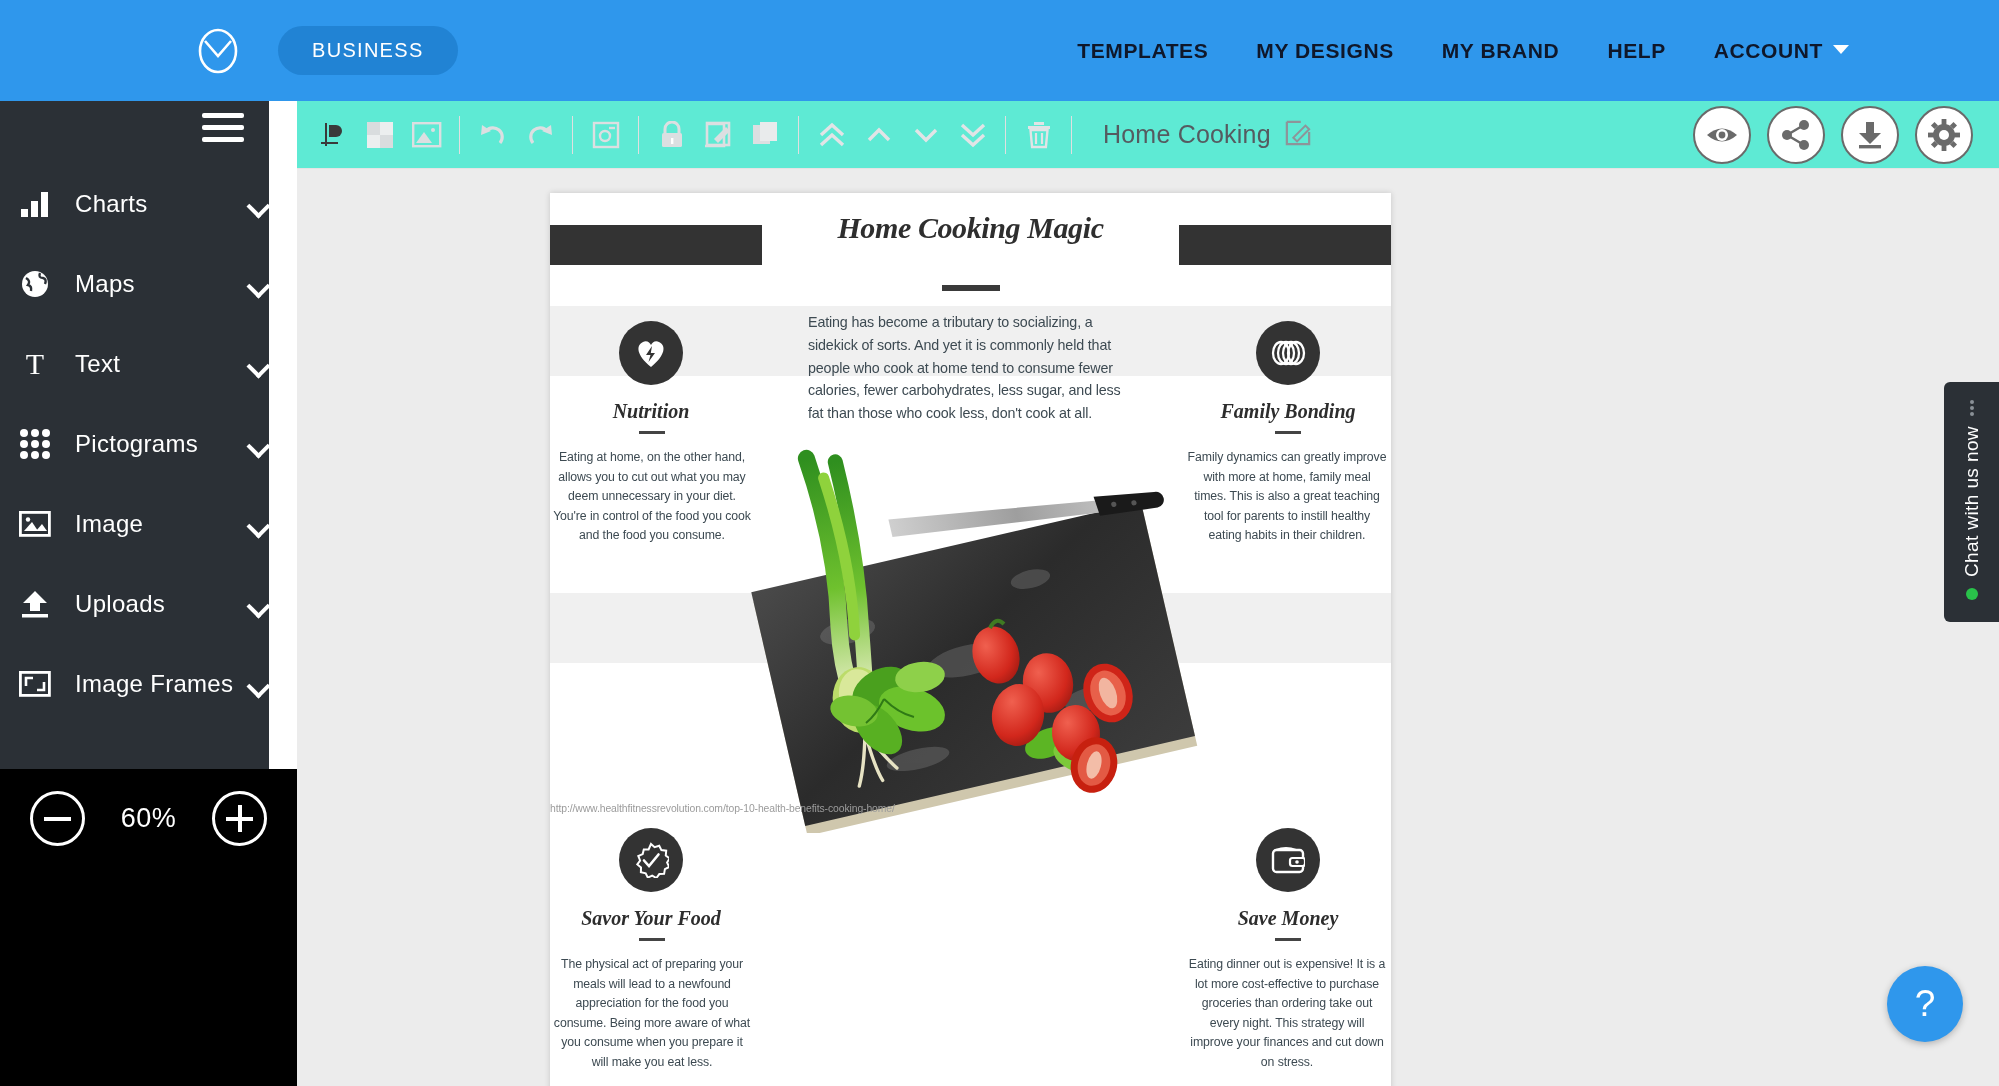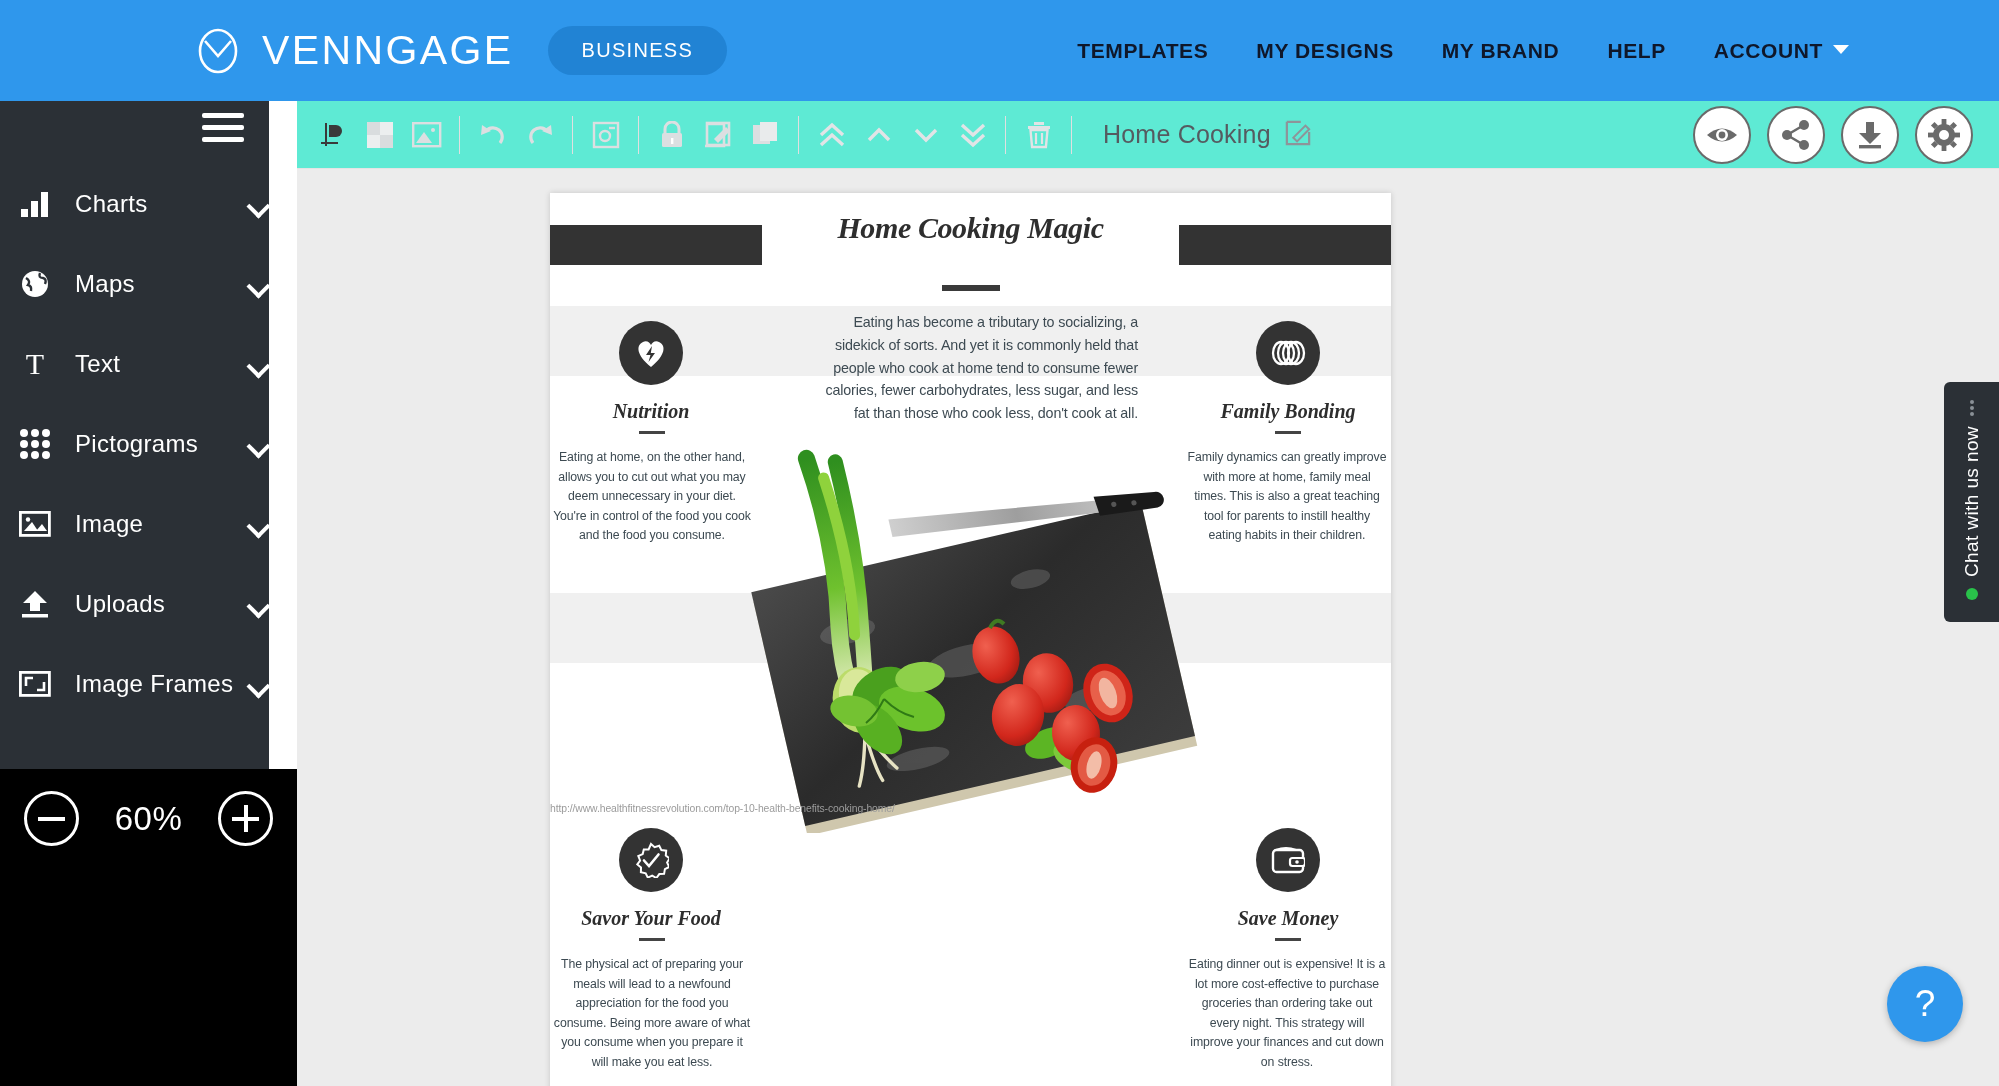--- a/index.html
+++ b/index.html
@@ -101,21 +101,21 @@
     display: flex; align-items: center; justify-content: center;
     cursor: pointer; position: relative;
   }
   .zoom-btn .bar-h {
     position: absolute; width: 27px; height: 4px; background: #ffffff;
   }
   .zoom-btn .bar-v {
     position: absolute; width: 4px; height: 27px; background: #ffffff;
   }
   #zoom-level {
-    color: #ffffff; font-size: 33px; line-height: 55px;
+    color: #ffffff; font-size: 27px; line-height: 55px;
     letter-spacing: 0.5px;
     text-align: right;
   }
 
   
   #toolbar {
     position: absolute; left: 297px; top: 101px;
     width: 1702px; height: 68px;
     background: #5eead4;
     display: flex; align-items: center;
@@ -183,21 +183,21 @@
 
   .band {
     position: absolute; left: 0; width: 841px; height: 70px;
     background: #f0f0f0;
   }
   #band-top { top: 113px; }
   #band-bottom { top: 400px; }
 
   #ig-intro {
     position: absolute; left: 258px; top: 118px; width: 330px;
-    text-align: right;
+    text-align: left;
     font-size: 14.3px; line-height: 22.8px;
     color: #3d4a52; letter-spacing: -0.15px;
   }
 
   .quad-icon {
     position: absolute; width: 64px; height: 64px;
     border-radius: 50%; background: #333333;
     display: flex; align-items: center; justify-content: center;
   }
   .quad-head {
@@ -264,21 +264,20 @@
 <body>
 
 <div id="topnav">
   <div id="brand">
     <span id="brand-mark">
       <svg width="52" height="52" viewBox="0 0 52 52">
         <ellipse cx="26" cy="26" rx="18" ry="21" fill="none" stroke="#ffffff" stroke-width="2.6"></ellipse>
         <path d="M13 16 L26 31 L39 16" fill="none" stroke="#ffffff" stroke-width="2.6"></path>
       </svg>
     </span>
-    <span id="brand-text">VENNGAGE</span>
   </div>
   <div id="plan-badge">BUSINESS</div>
 
   <div id="nav-links">
     <div class="nav-link">TEMPLATES</div>
     <div class="nav-link">MY DESIGNS</div>
     <div class="nav-link">MY BRAND</div>
     <div class="nav-link">HELP</div>
     <div class="nav-link">
       <span>ACCOUNT</span><span class="nav-caret"></span>

